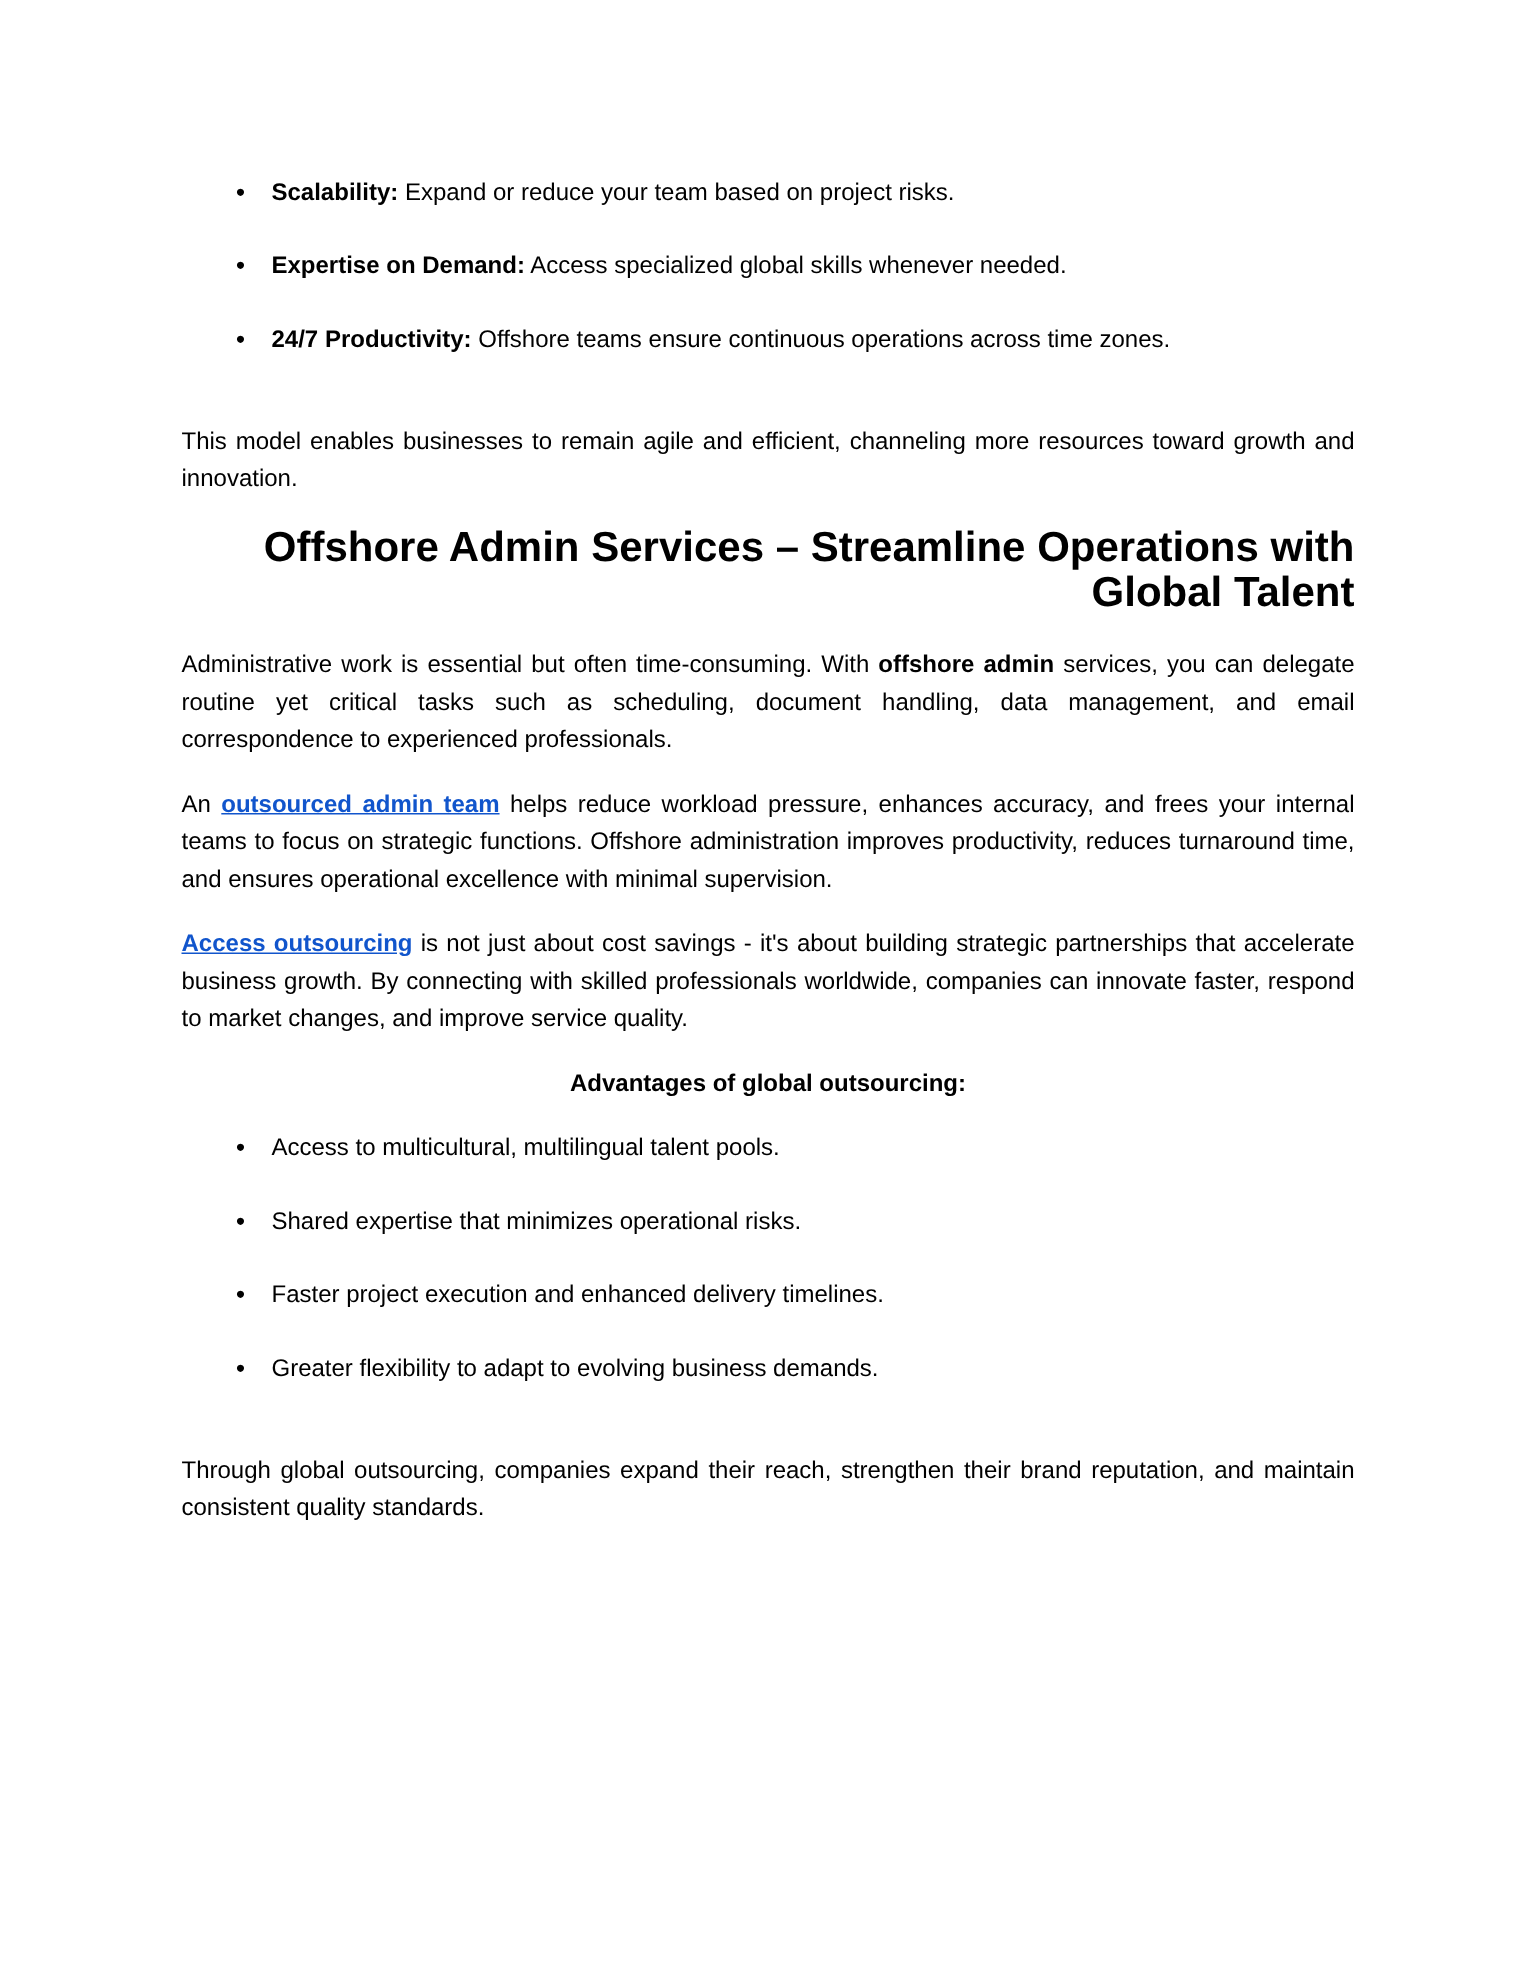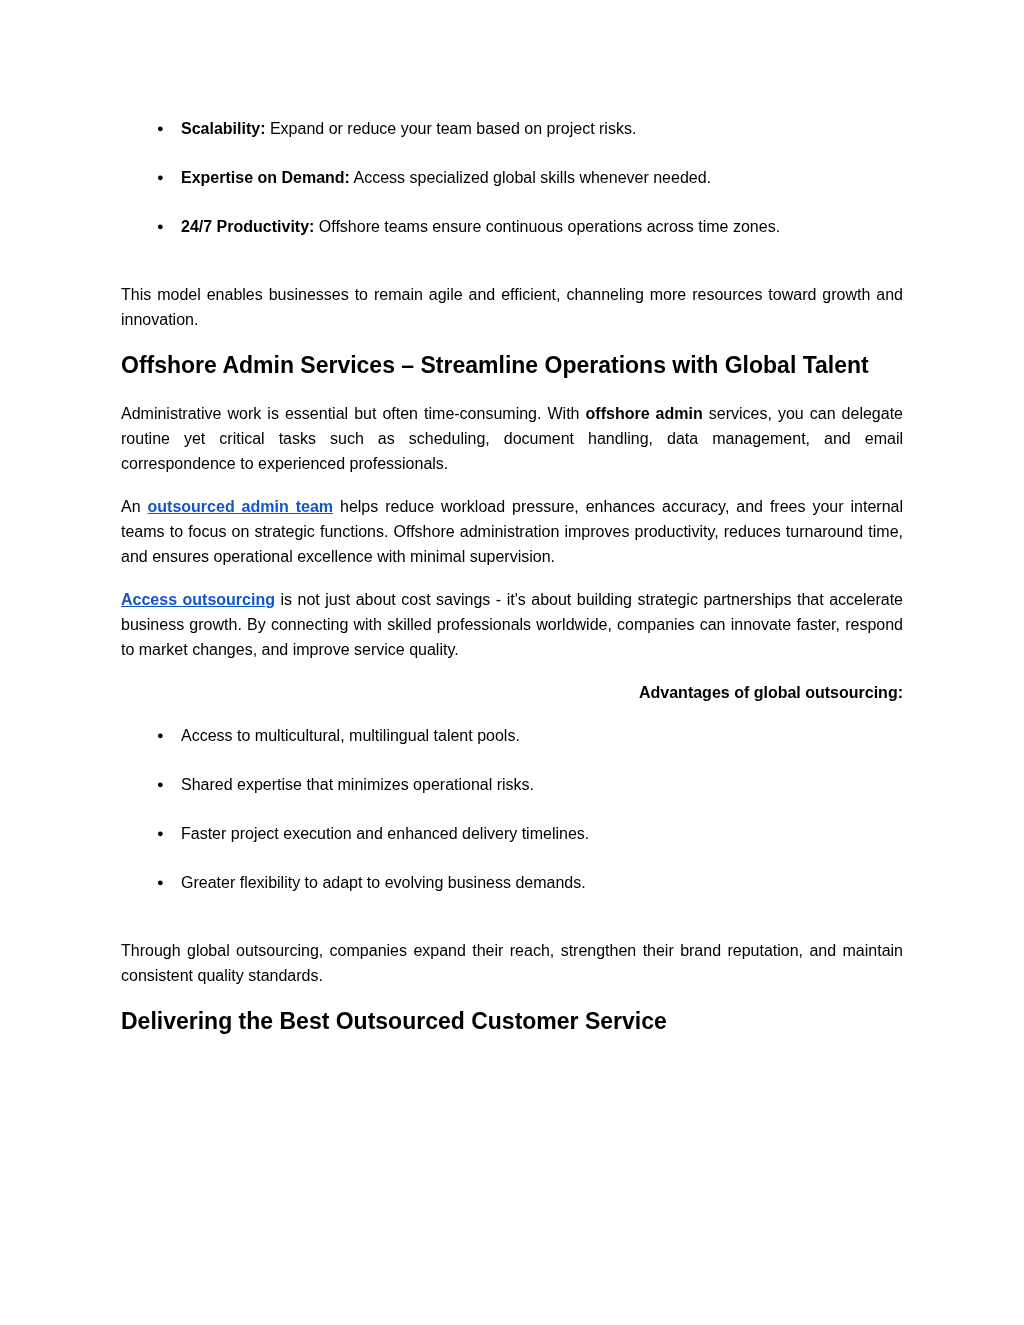--- a/index.html
+++ b/index.html
@@ -21,31 +21,31 @@
     font-size: 16px;
     line-height: 25px;
     color: #000000;
   }
   p.body-para {
     margin: 0 0 18px 0;
     text-align: justify;
   }
   h2.doc-heading {
     font-family: "Liberation Sans", sans-serif;
-    font-size: 23px;
+    font-size: 28px;
     line-height: 30px;
     font-weight: bold;
     color: #000000;
     margin: 18px 0 21px 0;
-    text-align: left;
+    text-align: right;
   }
   p.bold-label {
     margin: 0 0 18px 0;
     font-weight: bold;
-    text-align: right;
+    text-align: center;
   }
   ul.doc-list {
     list-style: none;
     margin: 0 0 43px 0;
     padding: 0;
   }
   ul.doc-list li {
     position: relative;
     padding-left: 60px;
     line-height: 25px;
@@ -98,16 +98,15 @@
 
     <ul class="doc-list">
       <li><span class="bullet-marker">●</span><span>Access to multicultural, multilingual talent pools.</span></li>
       <li><span class="bullet-marker">●</span><span>Shared expertise that minimizes operational risks.</span></li>
       <li><span class="bullet-marker">●</span><span>Faster project execution and enhanced delivery timelines.</span></li>
       <li><span class="bullet-marker">●</span><span>Greater flexibility to adapt to evolving business demands.</span></li>
     </ul>
 
     <p class="body-para">Through global outsourcing, companies expand their reach, strengthen their brand reputation, and maintain consistent quality standards.</p>
 
-    <h2 class="doc-heading">Delivering the Best Outsourced Customer Service</h2>
 
   </div>
 </div>
 
 </body></html>

